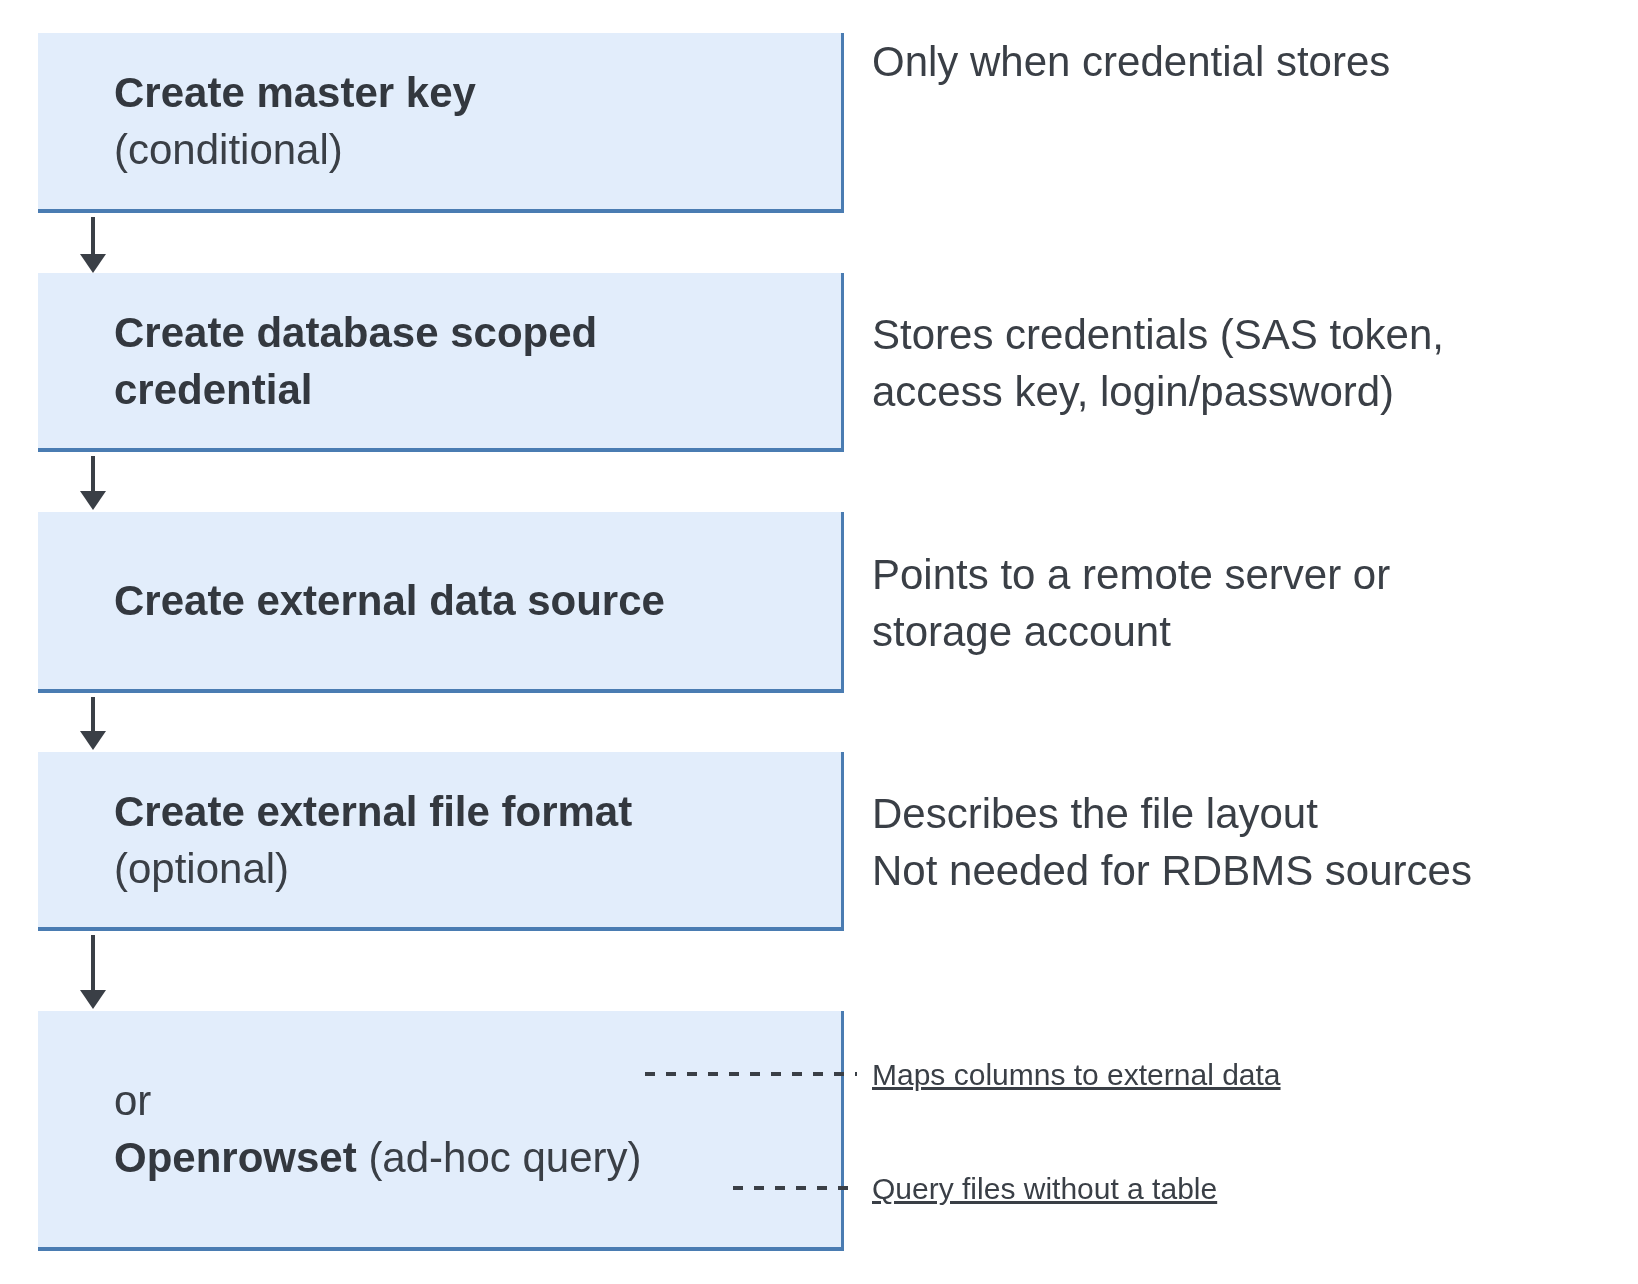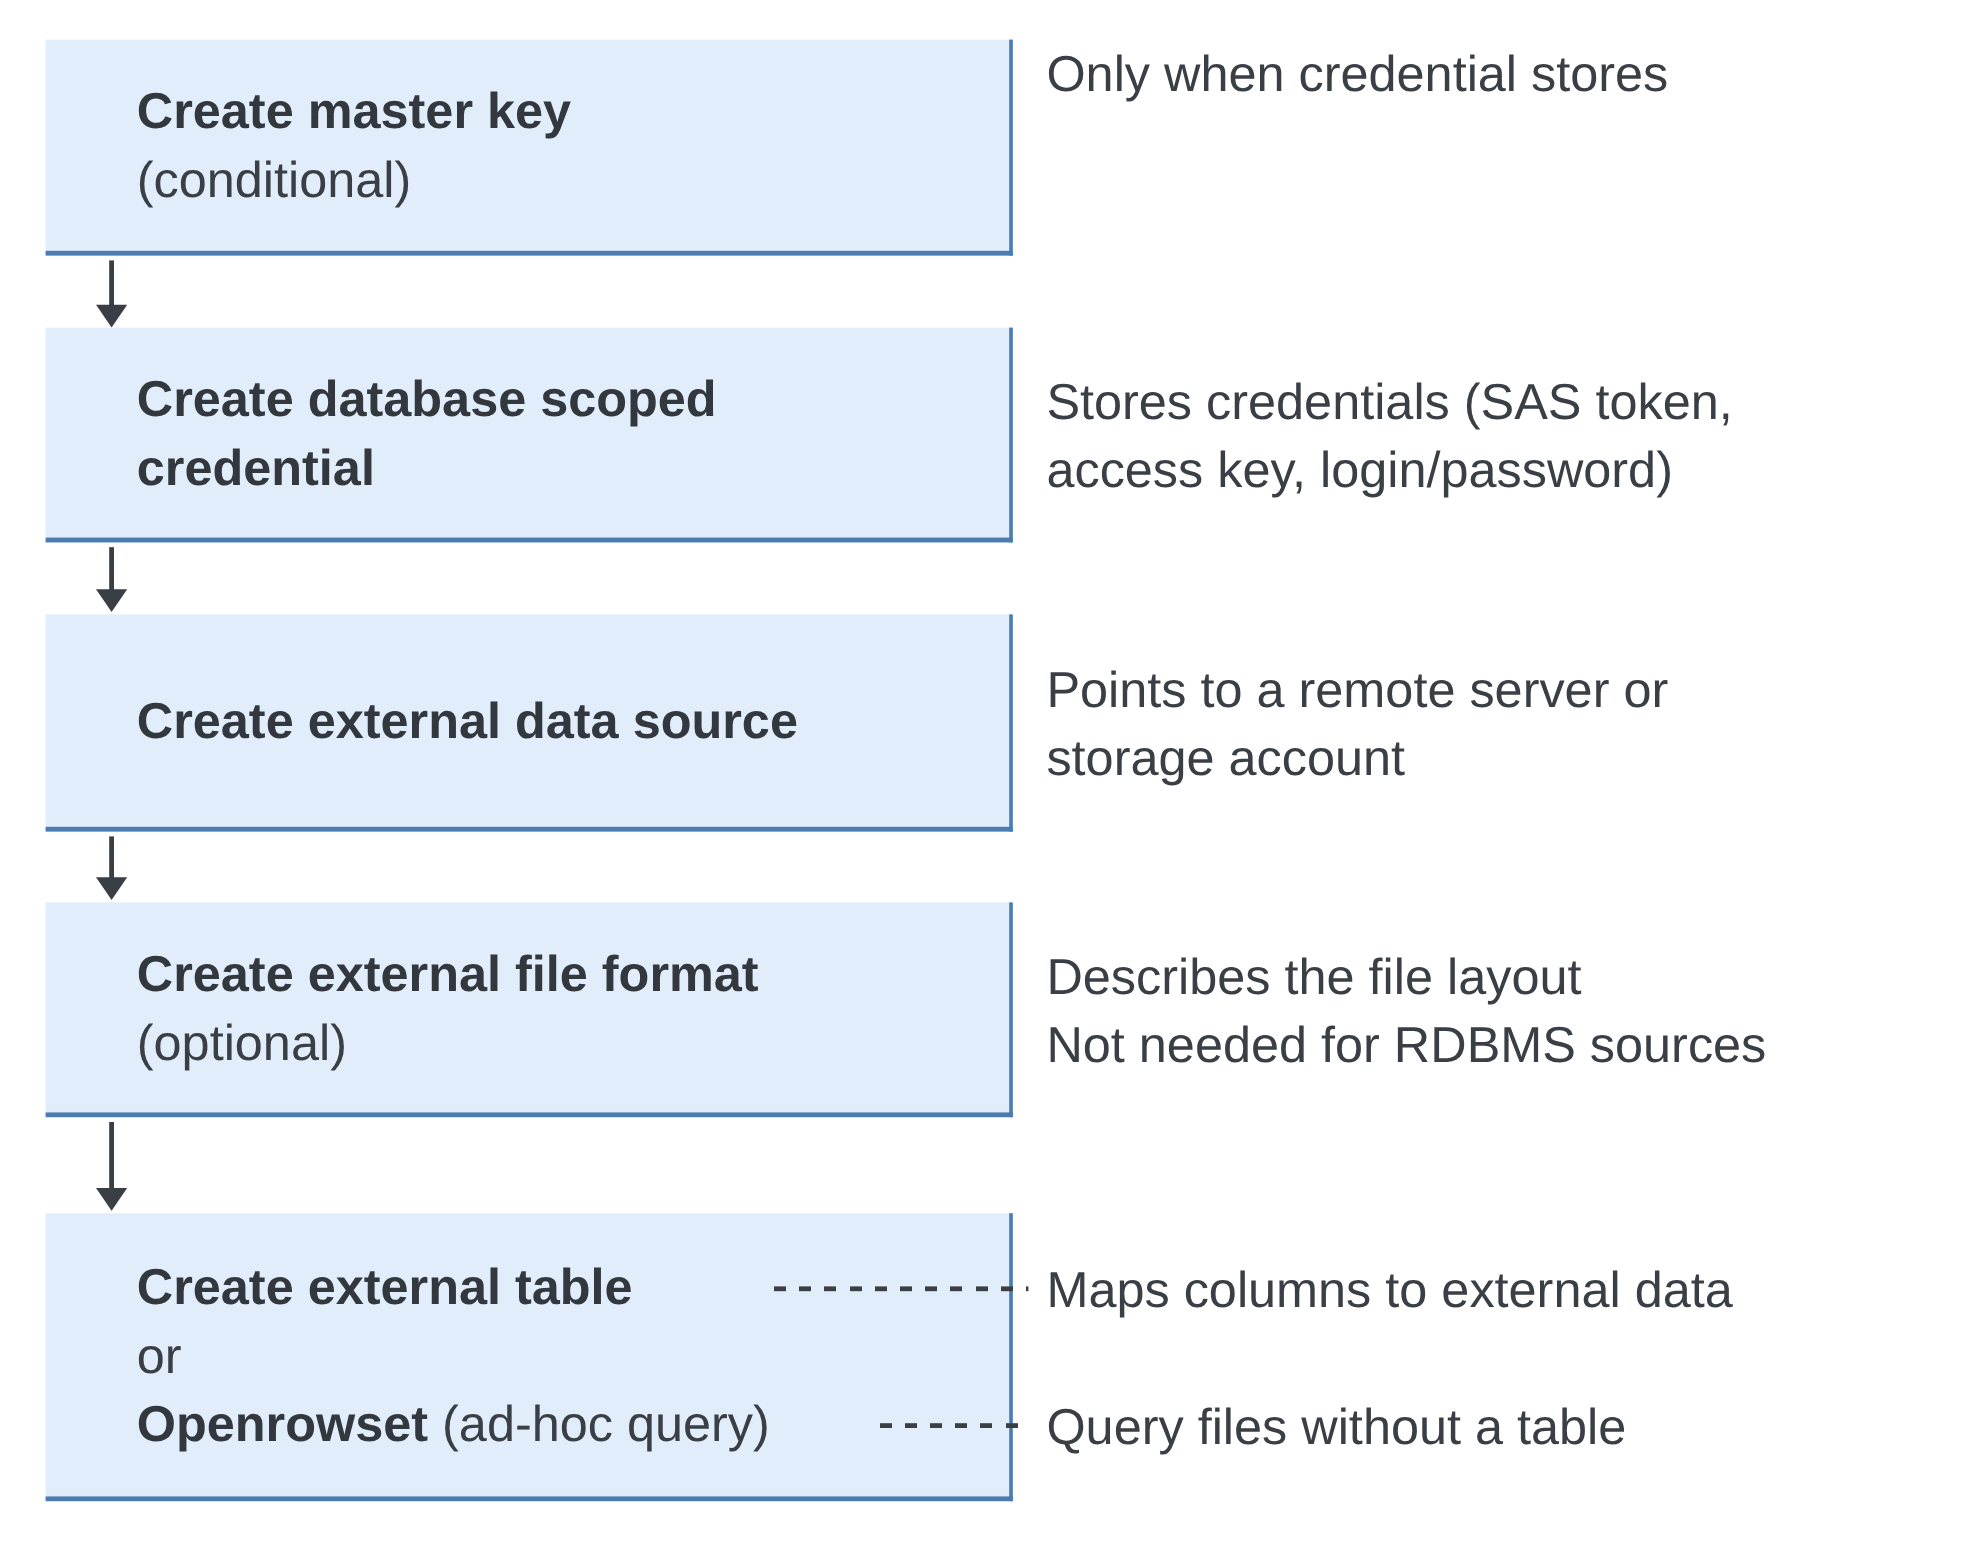--- a/index.html
+++ b/index.html
@@ -37,21 +37,21 @@
     position:absolute;left:872px;width:760px;
     display:flex;flex-direction:column;justify-content:center;
   }
   .n1{top:33px;height:180px;justify-content:space-between;}
   .n2{top:273px;height:179px;}
   .n3{top:512px;height:181px;}
   .n4{top:752px;height:179px;}
   .nline{font-size:42px;line-height:57px;white-space:nowrap;}
 
   .callout{
-    position:absolute;left:872px;font-size:42px;line-height:57px;white-space:nowrap;
+    position:absolute;left:872px;font-size:30px;line-height:57px;white-space:nowrap;text-decoration:underline;
   }
   .c1{top:1046px;}
   .c2{top:1160px;}
 
   
   .arrow{position:absolute;left:80px;width:26px;}
   .a1{top:217px;height:56px;}
   .a2{top:456px;height:54px;}
   .a3{top:697px;height:53px;}
   .a4{top:935px;height:74px;}
@@ -123,21 +123,20 @@
     <div class="nline">Describes the file layout</div>
     <div class="nline">Not needed for RDBMS sources</div>
   </div>
 
   <div class="arrow a4">
     <div class="stem"></div>
     <div class="head"></div>
   </div>
 
   <div class="box b5">
-    <div class="bline t">Create external table</div>
     <div class="bline">or</div>
     <div class="bline"><span class="t">Openrowset</span><span> (ad-hoc query)</span></div>
   </div>
 
   <div class="dash d1"></div>
   <div class="dash d2"></div>
 
   <div class="callout c1">Maps columns to external data</div>
   <div class="callout c2">Query files without a table</div>
 

